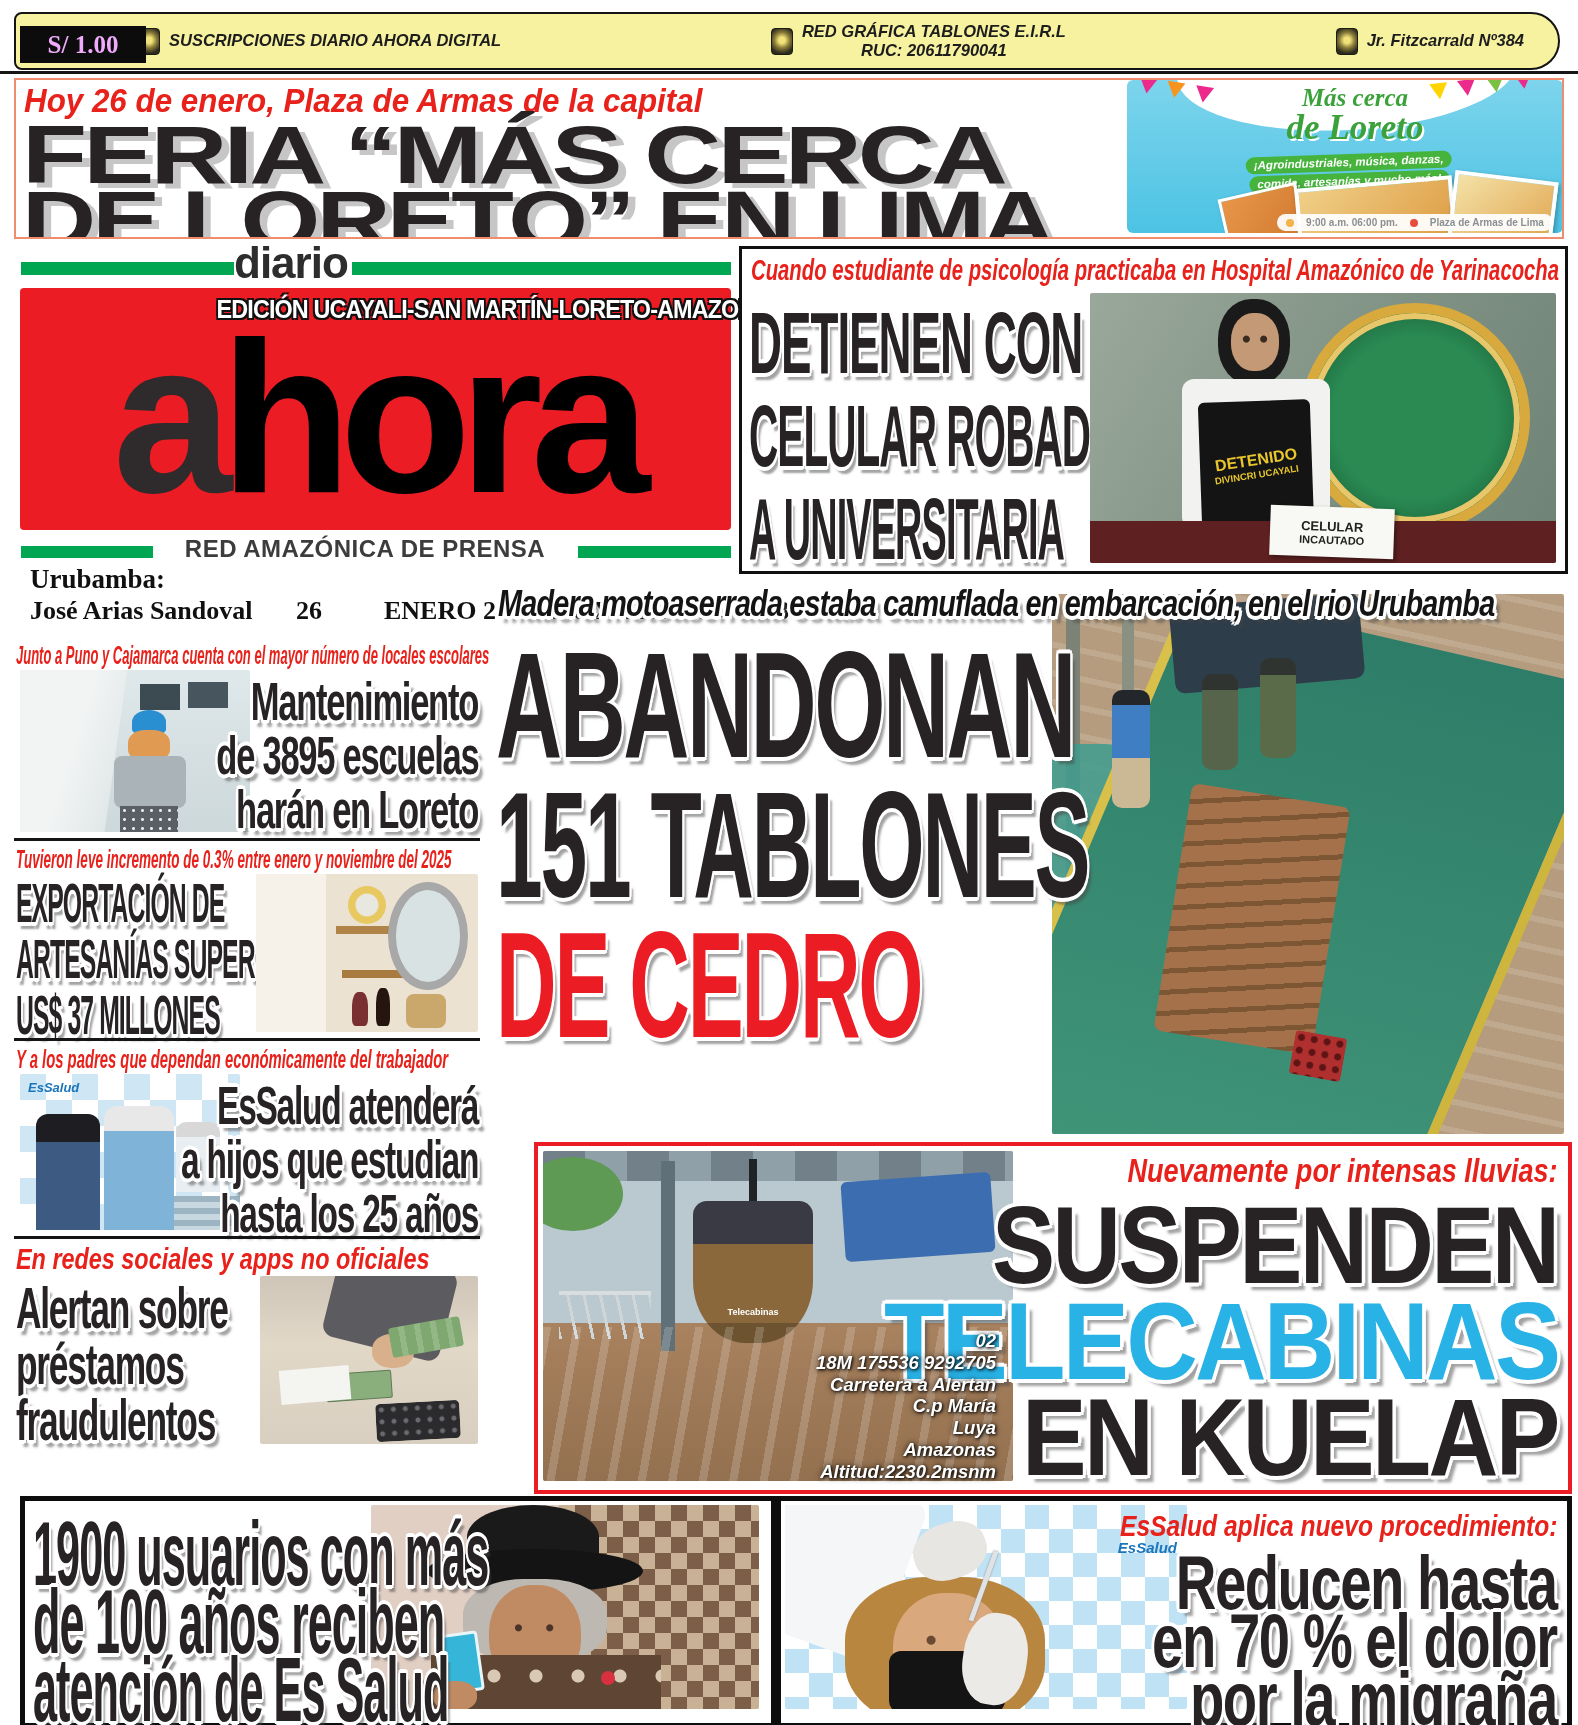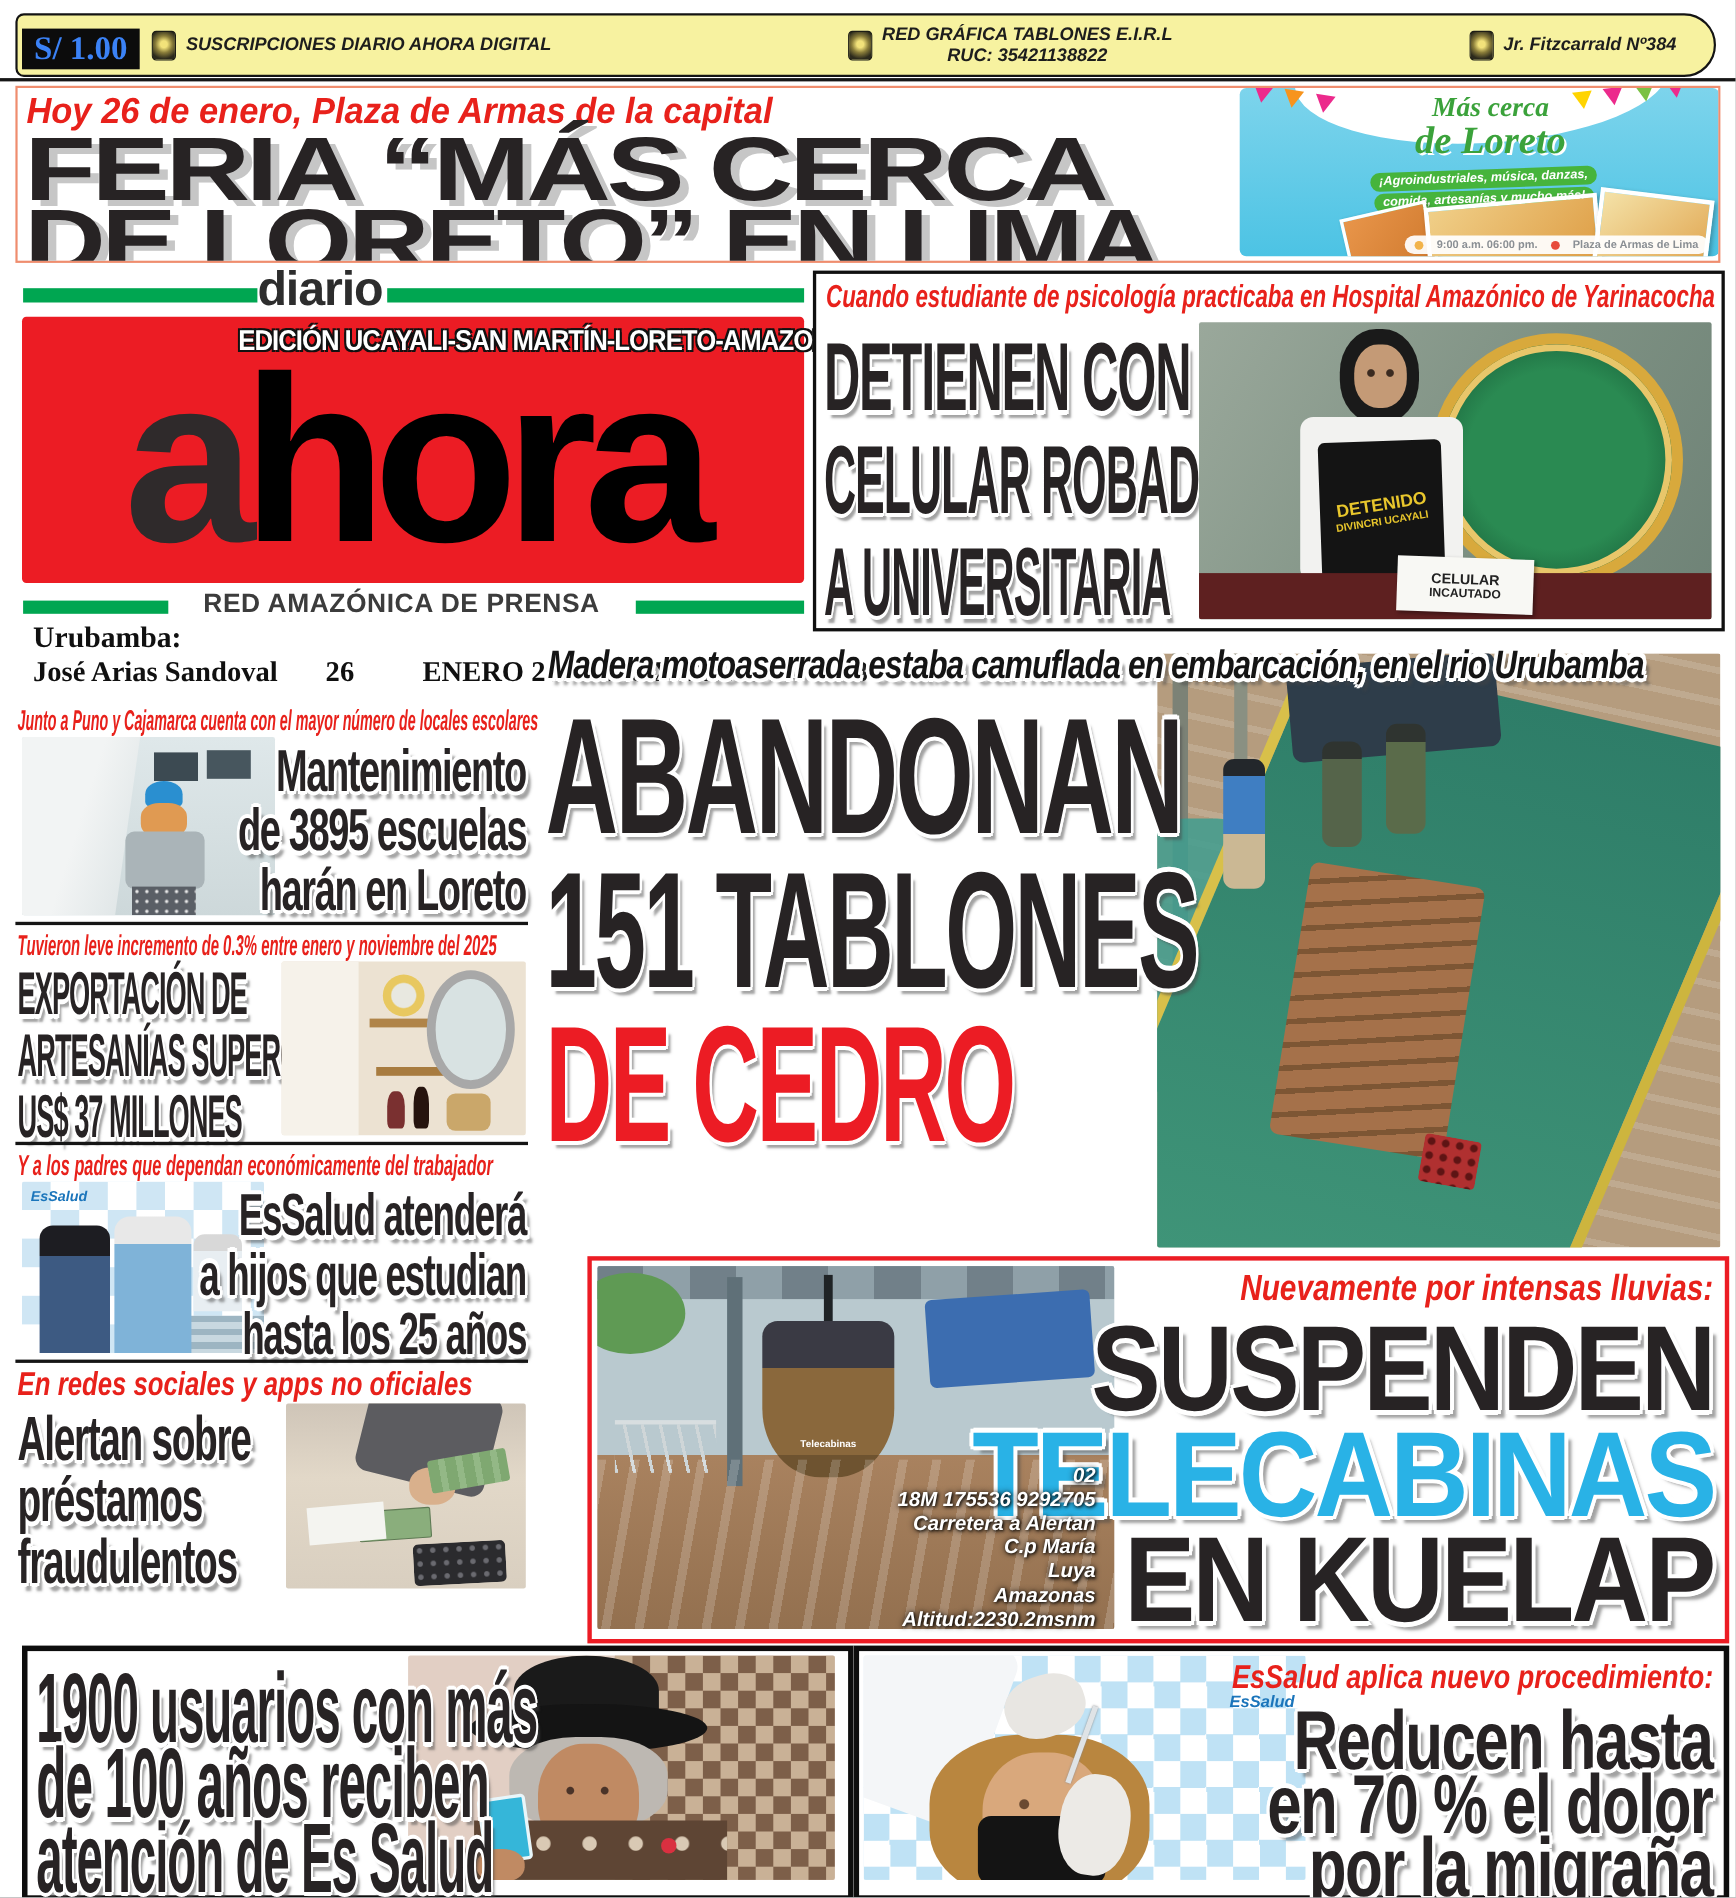--- a/index.html
+++ b/index.html
@@ -18,23 +18,23 @@
   .shape{position:absolute;}
   .topbar{left:14px;top:12px;width:1546px;height:58px;background:#f7f2a0;
           border:2px solid #141414;border-radius:8px 30px 30px 8px;
           display:flex;align-items:center;justify-content:space-between;
           padding:0 34px 0 122px;box-sizing:border-box;}
   .note{display:flex;align-items:center;gap:9px;}
   .badge{width:20px;height:25px;border-radius:4px;border:1px solid #1c1c14;flex:0 0 auto;
          background:radial-gradient(circle at 50% 45%, #f2e27a 0 18%, #8a7d3a 45%, #2c2a1c 78%);}
   .ntxt{display:flex;flex-direction:column;font-style:italic;font-weight:bold;
         font-size:16.5px;line-height:1.18;color:#1d1d1d;text-align:center;}
-  .price{left:20px;top:26px;width:107px;height:37px;background:#0c0c0c;color:#3b82f6;
+  .price{left:20px;top:26px;width:126px;height:37px;background:#0c0c0c;color:#f0abfc;
          display:flex;align-items:center;justify-content:center;
-         font-family:"Liberation Serif",serif;font-weight:bold;font-size:30px;z-index:3;}
+         font-family:"Liberation Serif",serif;font-weight:bold;font-size:25px;z-index:3;}
   .gbar{background:#00a651;height:13px;}
   .divider{background:#151515;height:3px;}
   .gps{color:#fff;font-weight:bold;font-style:italic;font-size:18.5px;line-height:1.18;
        text-align:right;text-shadow:1px 1px 3px #000,0 0 6px rgba(0,0,0,.8);}
   .pn{display:inline-block;width:0;height:0;border-left:9px solid transparent;
       border-right:9px solid transparent;margin:0 3px;}
   .pill{display:inline-block;background:#46b43c;color:#fff;font-weight:bold;font-style:italic;
         font-size:11.5px;padding:1px 8px;border-radius:9px;white-space:nowrap;line-height:1.3;}
 </style>
 </head>
@@ -47,21 +47,21 @@
     <div class="note">
       <span class="badge"></span>
       <span class="ntxt">
         <span>SUSCRIPCIONES DIARIO AHORA DIGITAL</span>
       </span>
     </div>
     <div class="note">
       <span class="badge"></span>
       <span class="ntxt">
         <span>RED GRÁFICA TABLONES E.I.R.L</span>
-        <span>RUC: 35421138822</span>
+        <span>RUC: 20611790041</span>
       </span>
     </div>
     <div class="note">
       <span class="badge"></span>
       <span class="ntxt" style="text-align:left;">
         <span>Jr. Fitzcarrald Nº384</span>
       </span>
     </div>
   </div>
   <div class="abs" style="left:0;top:71px;width:1578px;height:3px;background:#161616;"></div>

